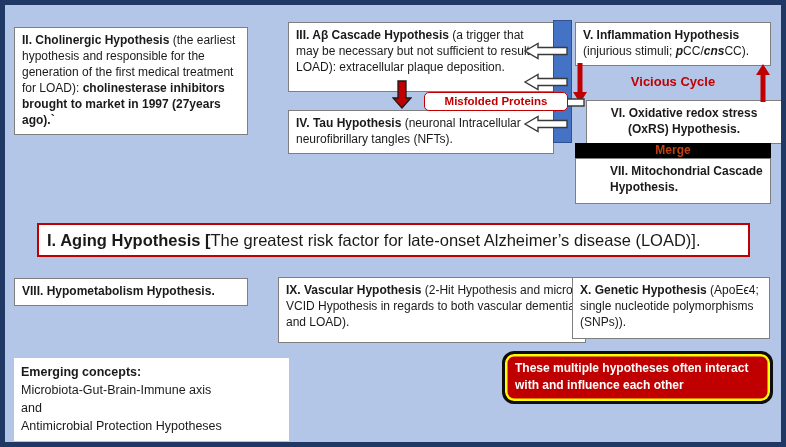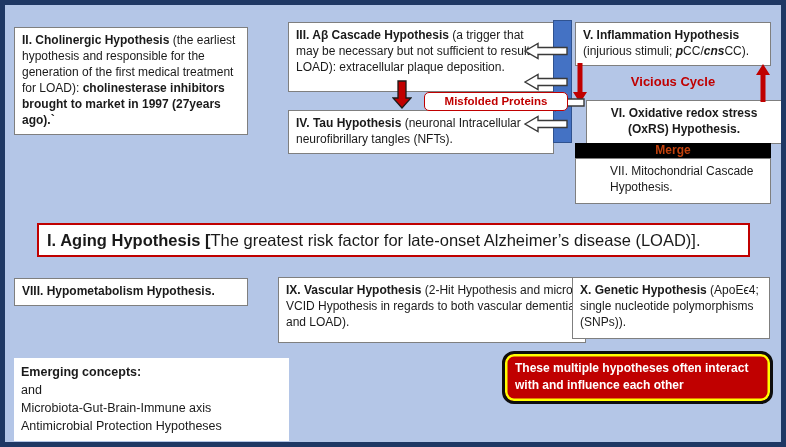--- a/index.html
+++ b/index.html
@@ -38,21 +38,21 @@
   #box-inflammation{left:575px;top:22px;width:196px;min-height:43px;}
   #vicious-label{
     position:absolute;left:585px;top:74px;width:176px;text-align:center;
     color:#c00000;font-weight:bold;font-size:13px;
   }
   #box-oxidative{left:575px;top:100px;width:196px;min-height:42px;text-align:center;font-weight:bold;margin-left:11px;}
   #merge-bar{
     position:absolute;left:575px;top:143px;width:196px;height:15px;box-sizing:border-box;
     background:#000;color:#c2410c;font-weight:bold;font-size:12px;text-align:center;line-height:15px;
   }
-  #box-mitochondrial{left:575px;top:158px;width:196px;min-height:46px;font-weight:normal;padding-left:34px;}
+  #box-mitochondrial{left:575px;top:158px;width:196px;min-height:46px;font-weight:bold;padding-left:34px;}
   #box-aging{
     position:absolute;left:37px;top:223px;width:713px;height:34px;box-sizing:border-box;
     background:#fff;border:2.5px solid #c00000;display:flex;align-items:center;
     padding:0 8px;font-size:16.5px;white-space:nowrap;
   }
   #box-hypometabolism{left:14px;top:278px;width:234px;min-height:27px;font-weight:bold;}
   #box-vascular{left:278px;top:277px;width:308px;min-height:66px;}
   #box-genetic{left:572px;top:277px;width:198px;min-height:62px;}
   #box-emerging{left:14px;top:358px;width:275px;min-height:79px;border:none;font-size:12.5px;line-height:1.45;}
   #box-interact{
@@ -146,22 +146,22 @@
   <div class="wbox" id="box-vascular">
     <span class="b">IX. Vascular Hypothesis </span><span>(2-Hit Hypothesis and micro- VCID Hypothesis in regards to both vascular dementia and LOAD).</span>
   </div>
 
   <div class="wbox" id="box-genetic">
     <span class="b">X. Genetic Hypothesis </span><span>(ApoEϵ4; single nucleotide polymorphisms (SNPs)).</span>
   </div>
 
   <div class="wbox" id="box-emerging">
     <span class="b blk">Emerging concepts:</span>
+    <span class="blk">Microbiota-Gut-Brain-Immune axis</span>
     <span class="blk">and</span>
-    <span class="blk">Microbiota-Gut-Brain-Immune axis</span>
     <span class="blk">Antimicrobial Protection Hypotheses</span>
   </div>
 
   <div id="box-interact">
     <span class="blk">These multiple hypotheses often interact</span>
     <span class="blk">with and influence each other</span>
   </div>
 
   <div class="frame"></div>
 </div>

